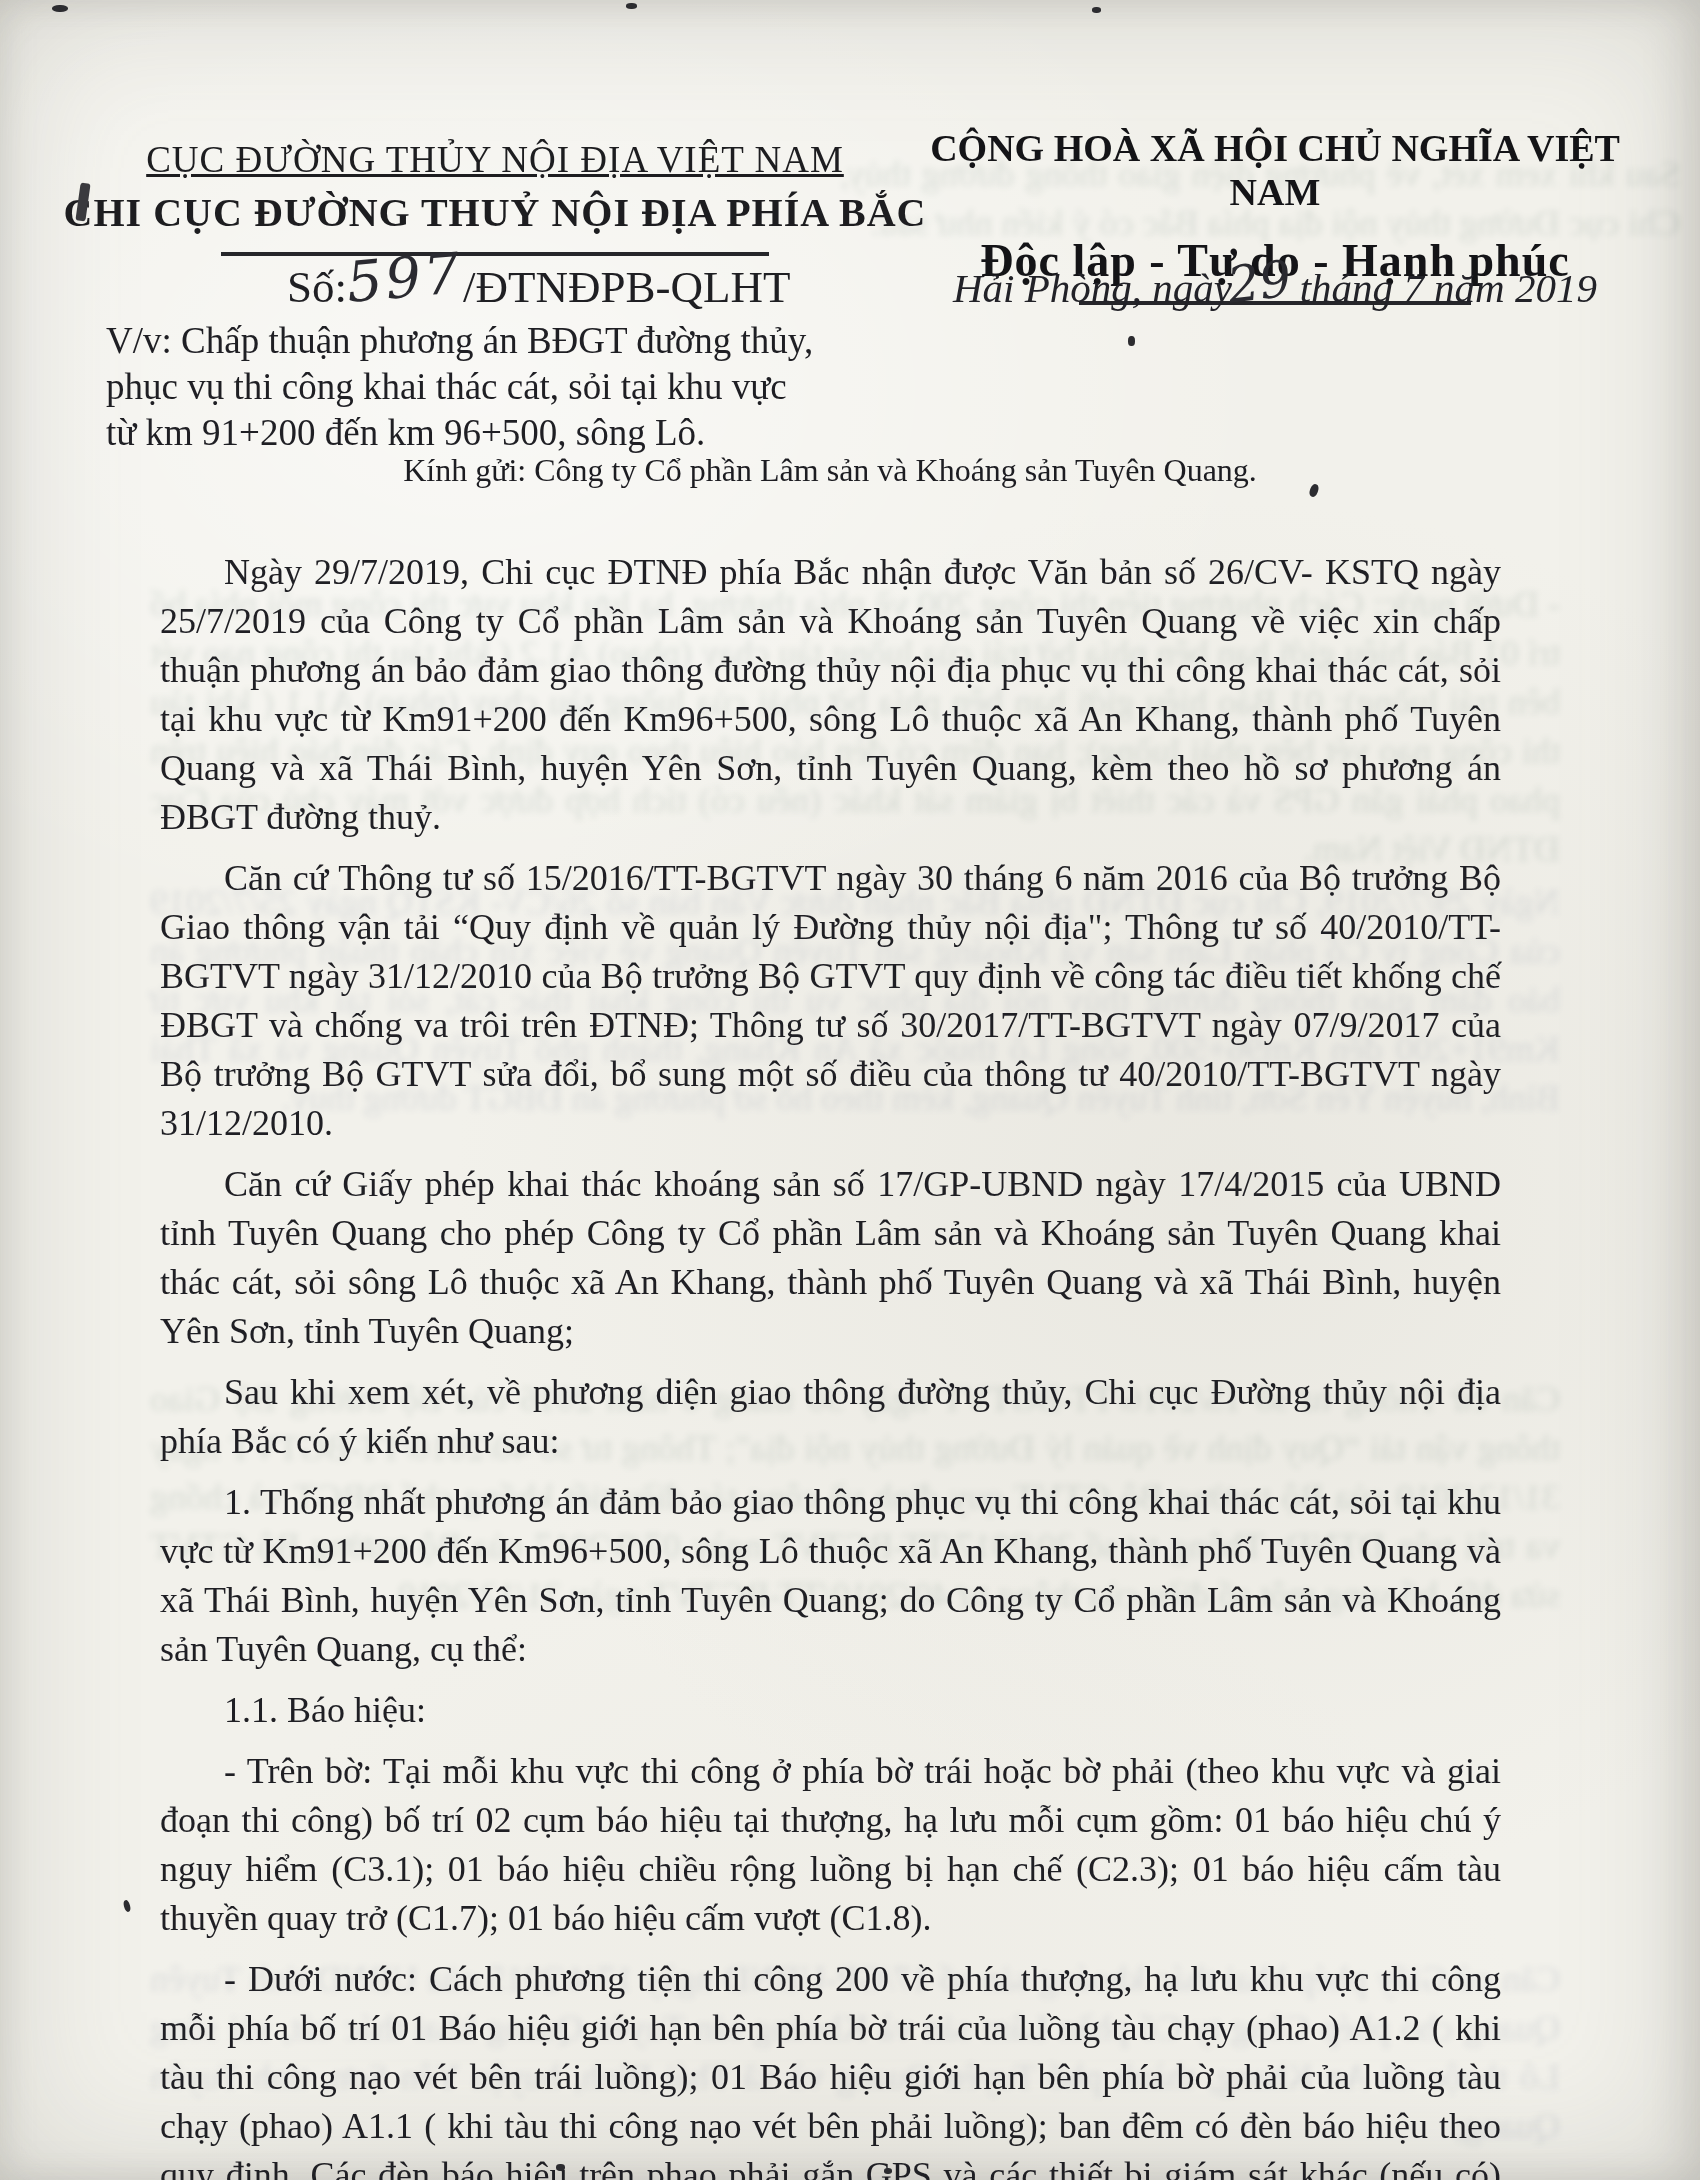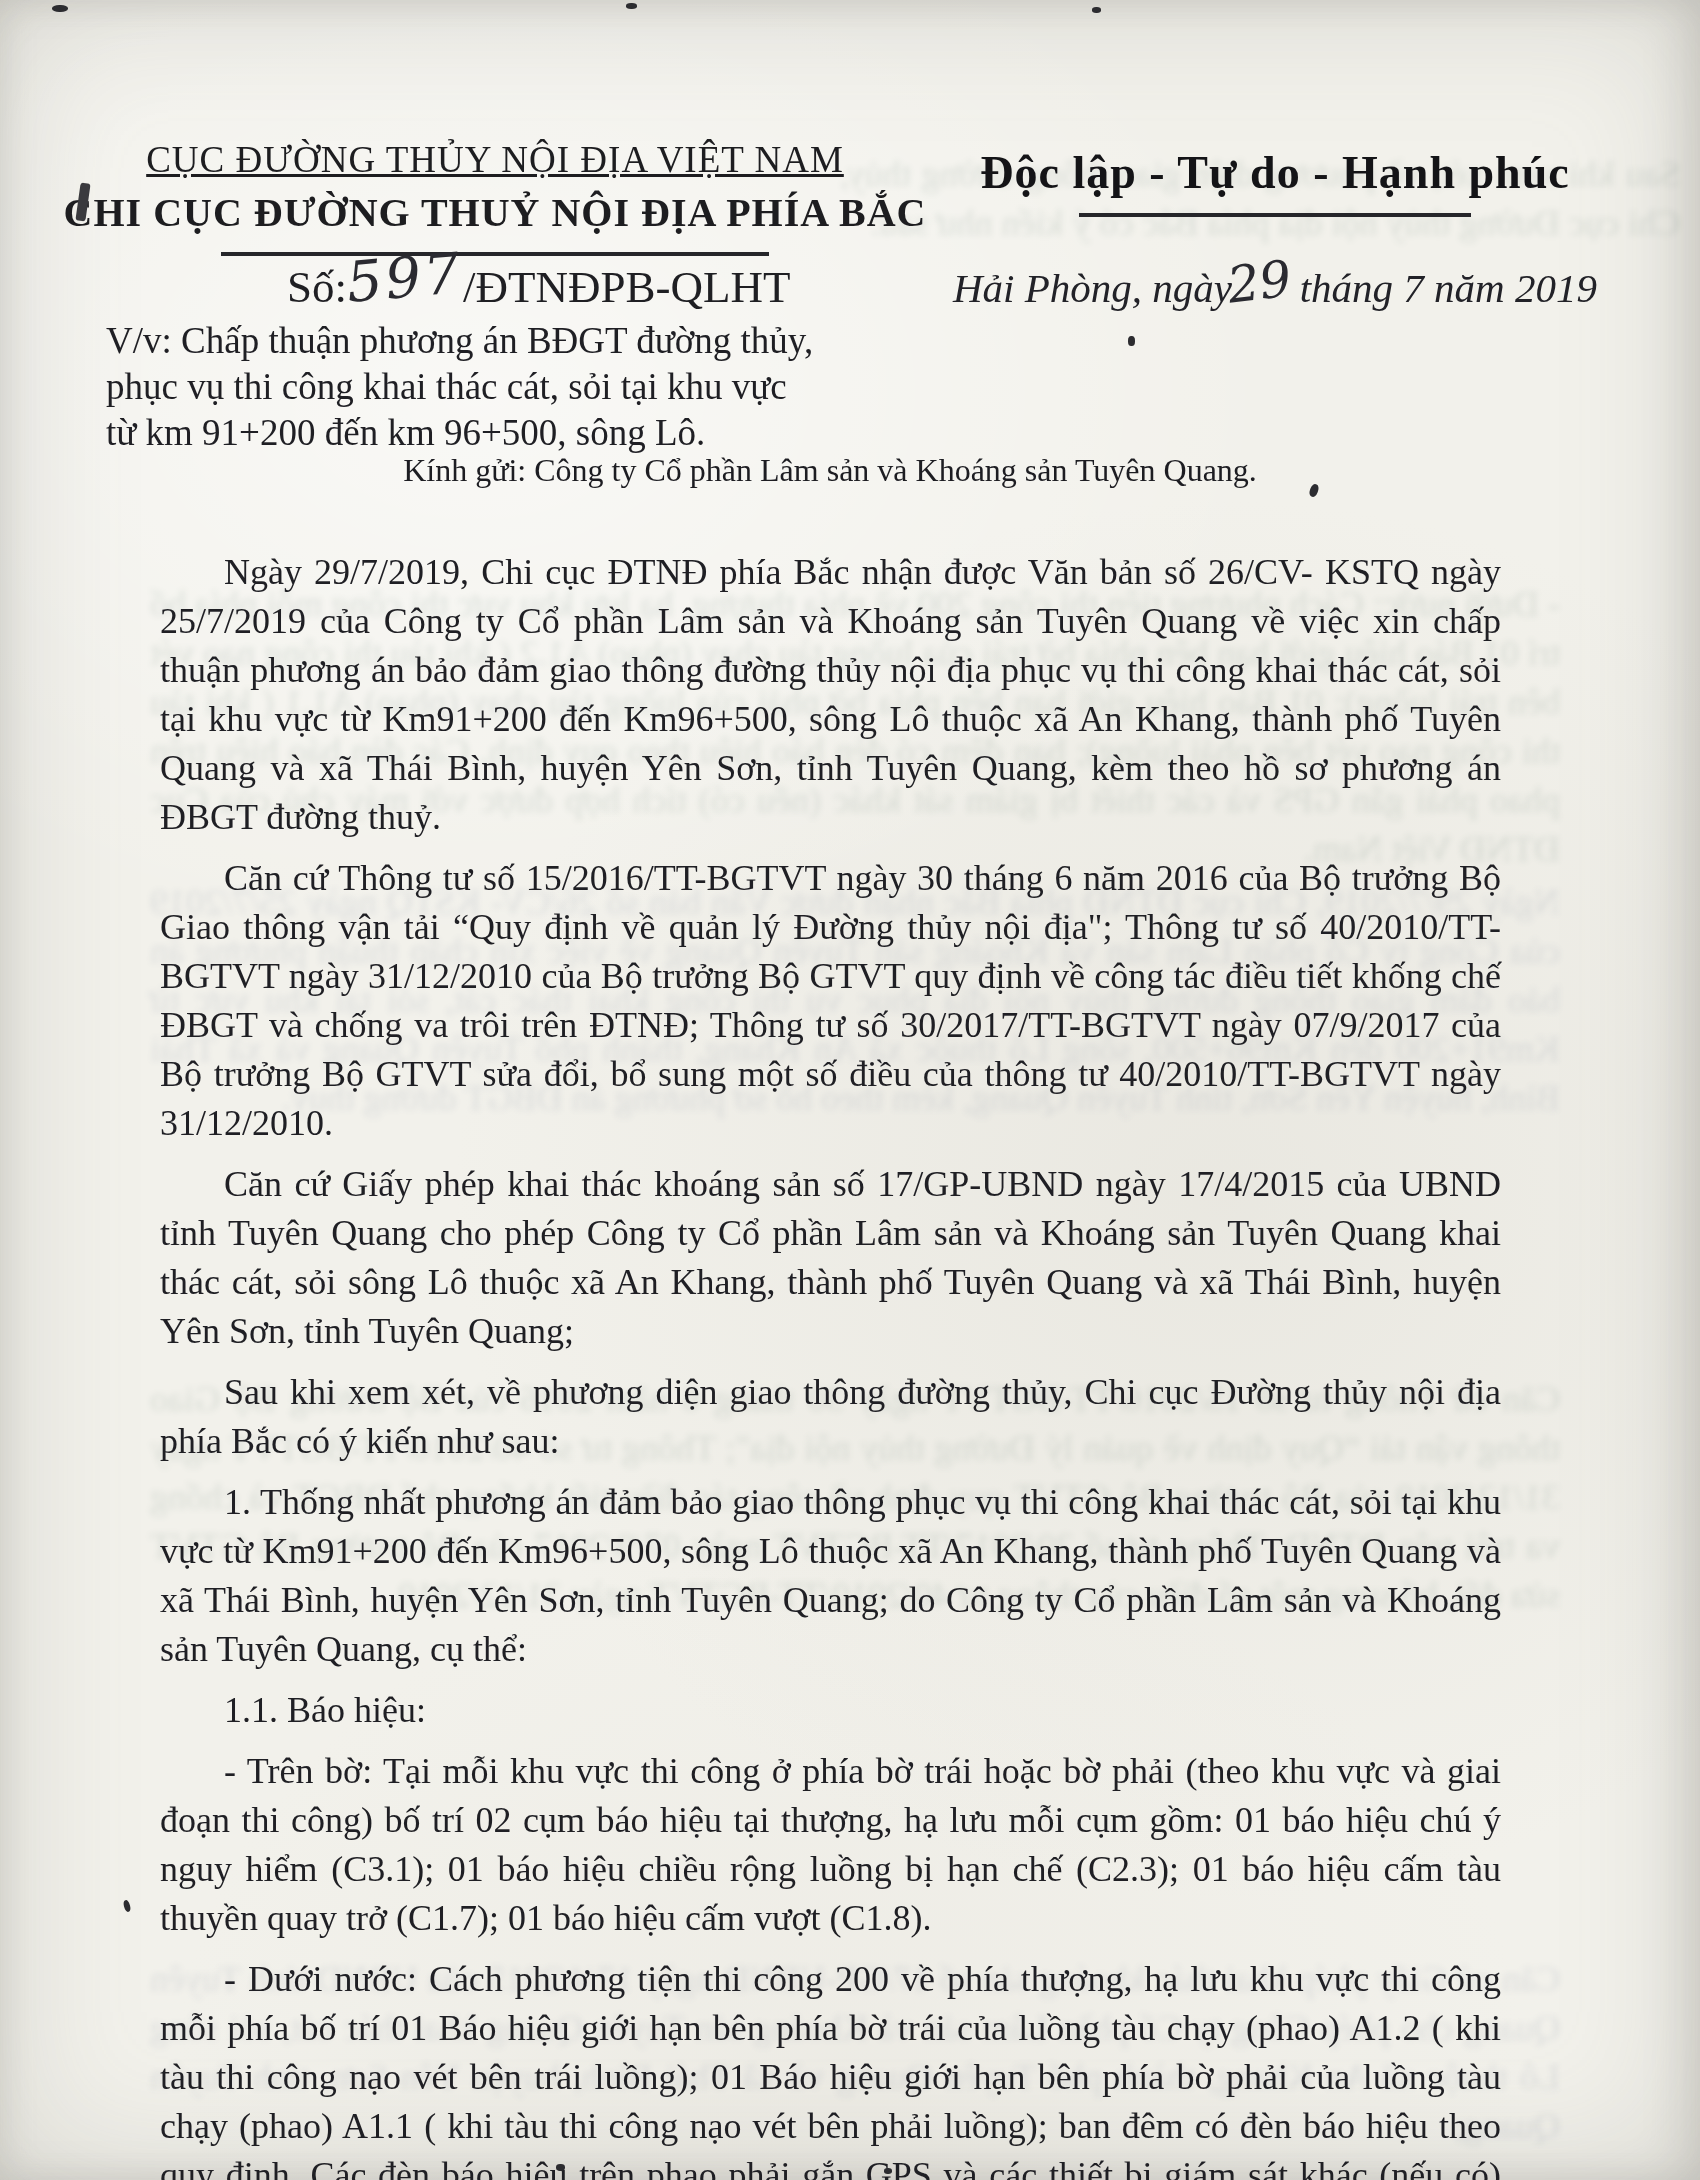--- a/index.html
+++ b/index.html
@@ -65,20 +65,21 @@
 
 <div class="main">
 
   <div class="org">
     <div class="l1">CỤC ĐƯỜNG THỦY NỘI ĐỊA VIỆT NAM</div>
     <div class="l2">CHI CỤC ĐƯỜNG THUỶ NỘI ĐỊA PHÍA BẮC</div>
     <div class="rule"></div>
   </div>
 
   <div class="nat">
+    <div class="l1">CỘNG HOÀ XÃ HỘI CHỦ NGHĨA VIỆT NAM</div>
     <div class="l2">Độc lập - Tự do - Hạnh phúc</div>
     <div class="rule"></div>
   </div>
 
   <div class="docnum"><span>Số:</span><span class="hand">597</span><span>/ĐTNĐPB-QLHT</span></div>
 
   <div class="dateline"><span>Hải Phòng, ngày</span><span class="hand">29</span><span>tháng 7 năm 2019</span></div>
 
   <div class="subject">
     <div>V/v: Chấp thuận phương án BĐGT đường thủy,</div>

